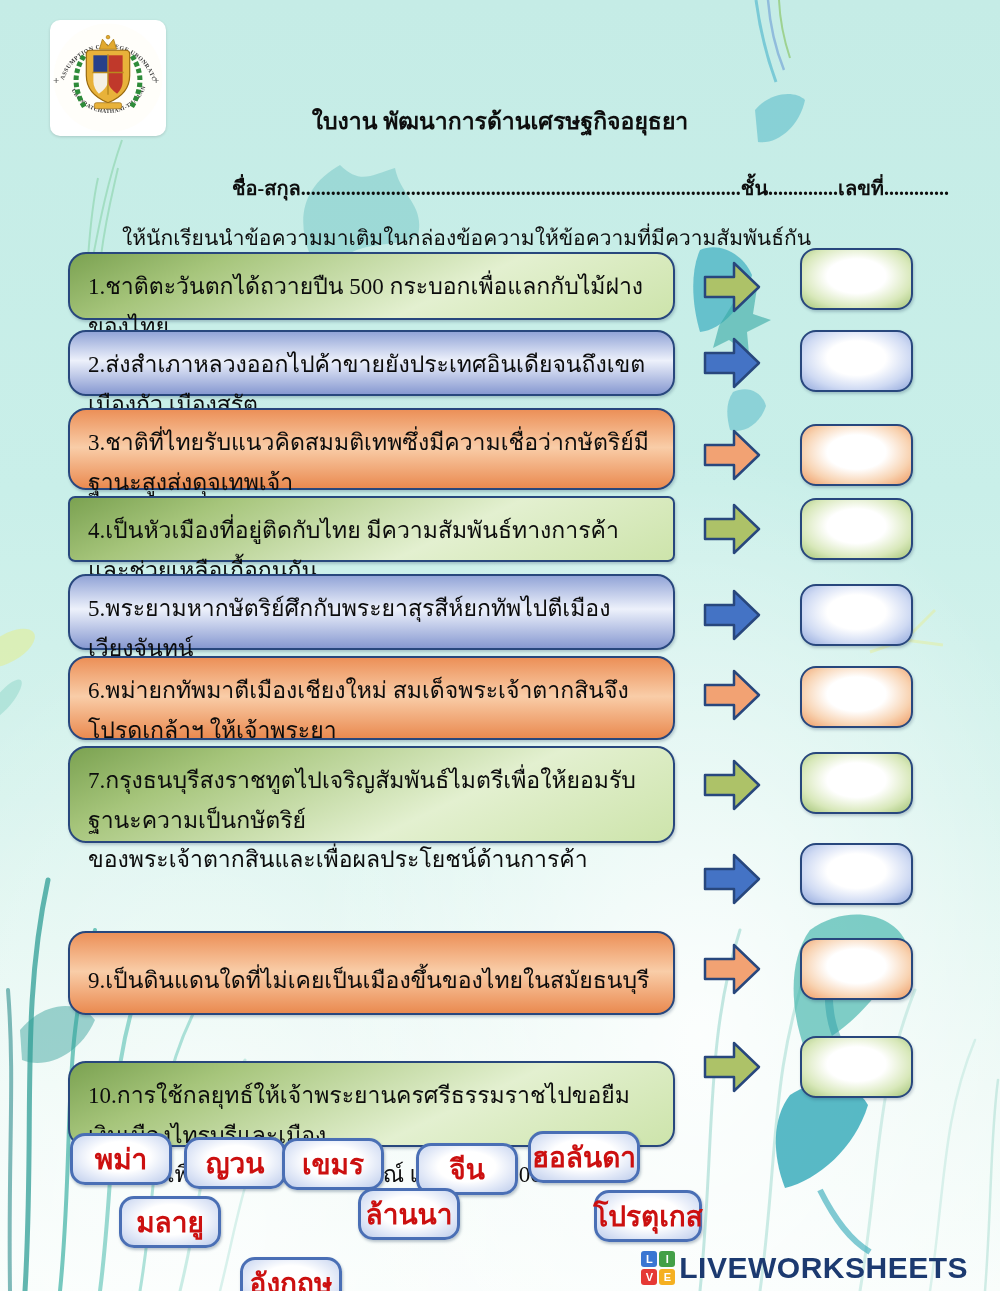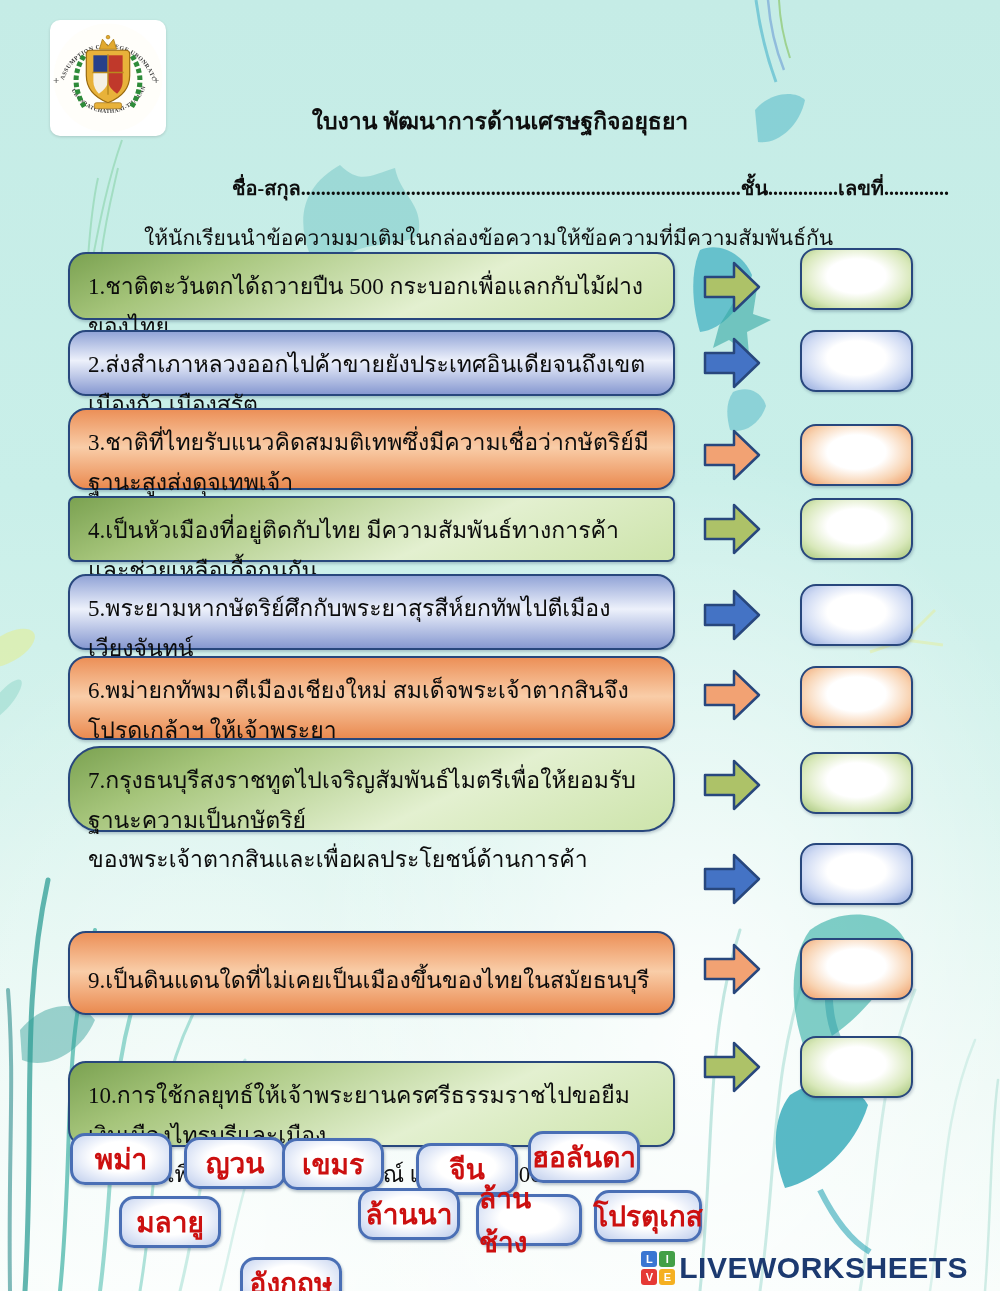--- a/index.html
+++ b/index.html
@@ -16,21 +16,21 @@
 
   
   .crest{position:absolute;left:50px;top:20px;width:116px;height:116px;background:#fff;
          border-radius:10px;box-shadow:0 1px 3px rgba(0,0,0,.15);}
   .crest svg{width:100%;height:100%;}
 
   .title{position:absolute;left:0;top:84px;width:1000px;text-align:center;
          font-size:23px;font-weight:bold;color:#0e0e0e;margin-top:19px;}
   .nameline{position:absolute;left:232px;top:172px;width:660px;font-size:20px;
             font-weight:bold;color:#0e0e0e;white-space:nowrap;}
-  .instruction{position:absolute;left:144px;top:221px;font-size:21px;color:#0e0e0e;font-family:Liberation Serif, serif;}
+  .instruction{position:absolute;left:122px;top:221px;font-size:21px;color:#0e0e0e;font-family:Liberation Serif, serif;}
 
   
   .q{position:absolute;left:68px;width:607px;box-sizing:border-box;
      border:2.5px solid #28477d;border-radius:18px;padding:13px 18px 6px 18px;
      font-size:23px;line-height:1.72;color:#0c0c0c;white-space:pre-line;
      box-shadow:1px 2px 3px rgba(30,60,90,.25);}
   .q.green{background:linear-gradient(155deg,#7ba251 0%,#a6c57b 22%,#e3f0d0 62%,#cde4ab 100%);}
   .q.blue{background:linear-gradient(180deg,#92a4d7 0%,#edf1fb 46%,#8799d1 100%);}
   .q.orange{background:linear-gradient(180deg,#ec9058 0%,#f9cda8 48%,#ea8a50 100%);}
   .q.pad-more{padding-top:28px;}
@@ -172,21 +172,21 @@
     <div class="instruction">ให้นักเรียนนำข้อความมาเติมในกล่องข้อความให้ข้อความที่มีความสัมพันธ์กัน</div>
 
     <div class="q green" style="top:252px;height:68px;">1.ชาติตะวันตกได้ถวายปืน 500 กระบอกเพื่อแลกกับไม้ฝางของไทย</div>
     <div class="q blue" style="top:330px;height:66px;">2.ส่งสำเภาหลวงออกไปค้าขายยังประเทศอินเดียจนถึงเขตเมืองกัว เมืองสุรัต</div>
     <div class="q orange" style="top:408px;height:82px;">3.ชาติที่ไทยรับแนวคิดสมมติเทพซึ่งมีความเชื่อว่ากษัตริย์มีฐานะสูงส่งดุจเทพเจ้า
 และการปกครองแบบจตุสดมภ์</div>
     <div class="q green" style="top:496px;height:66px;border-radius:7px;">4.เป็นหัวเมืองที่อยู่ติดกับไทย มีความสัมพันธ์ทางการค้าและช่วยเหลือเกื้อกูนกัน</div>
     <div class="q blue" style="top:574px;height:76px;">5.พระยามหากษัตริย์ศึกกับพระยาสุรสีห์ยกทัพไปตีเมืองเวียงจันทน์</div>
     <div class="q orange" style="top:656px;height:84px;">6.พม่ายกทัพมาตีเมืองเชียงใหม่ สมเด็จพระเจ้าตากสินจึงโปรดเกล้าฯ ให้เจ้าพระยา
 สุรสีห์คุมกองทัพหัวเมืองเหนือยกไปตีเมืองเชียงใหม่</div>
-    <div class="q green" style="top:746px;height:86px;border-radius:32px;">7.กรุงธนบุรีสงราชทูตไปเจริญสัมพันธ์ไมตรีเพื่อให้ยอมรับฐานะความเป็นกษัตริย์
+    <div class="q green" style="top:746px;height:97px;">7.กรุงธนบุรีสงราชทูตไปเจริญสัมพันธ์ไมตรีเพื่อให้ยอมรับฐานะความเป็นกษัตริย์
 ของพระเจ้าตากสินและเพื่อผลประโยชน์ด้านการค้า</div>
     <div class="q orange pad-more" style="top:931px;height:84px;">9.เป็นดินแดนใดที่ไม่เคยเป็นเมืองขึ้นของไทยในสมัยธนบุรี</div>
     <div class="q green" style="top:1061px;height:86px;">10.การใช้กลยุทธ์ให้เจ้าพระยานครศรีธรรมราชไปขอยืมเงินเมืองไทรบุรีและเมือง
 ปัตตานี เพื่อซื้ออาวุธยุทโธปกรณ์ เมืองละ 1,000ชั่ง</div>
 
     <svg class="arrow green" style="top:260px;" width="58" height="54" viewBox="0 0 58 54">
         <polygon points="2,17 31,17 31,3 56,27 31,51 31,37 2,37"></polygon>
       </svg>
     <svg class="arrow blue" style="top:336px;" width="58" height="54" viewBox="0 0 58 54">
         <polygon points="2,17 31,17 31,3 56,27 31,51 31,37 2,37"></polygon>
@@ -228,21 +228,20 @@
     <div class="ans green" style="top:1036px;"></div>
 
     <div class="word" style="left:70px;top:1133px;">พม่า</div>
     <div class="word" style="left:184px;top:1137px;">ญวน</div>
     <div class="word" style="left:282px;top:1138px;">เขมร</div>
     <div class="word" style="left:416px;top:1143px;">จีน</div>
     <div class="word" style="left:528px;top:1131px;width:112px;">ฮอลันดา</div>
     <div class="word" style="left:119px;top:1196px;">มลายู</div>
     <div class="word" style="left:240px;top:1257px;">อังกฤษ</div>
     <div class="word" style="left:358px;top:1188px;">ล้านนา</div>
-    <div class="word" style="left:476px;top:1194px;width:106px;">ล้านช้าง</div>
     <div class="word" style="left:594px;top:1190px;width:108px;text-align:right;">โปรตุเกส</div>
 
     <div class="lw">
       <div class="lw-grid">
         <span class="lw-sq lw-blue">L</span>
         <span class="lw-sq lw-green">I</span>
         <span class="lw-sq lw-red">V</span>
         <span class="lw-sq lw-yellow">E</span>
       </div>
       <span class="lw-text">LIVEWORKSHEETS</span>

